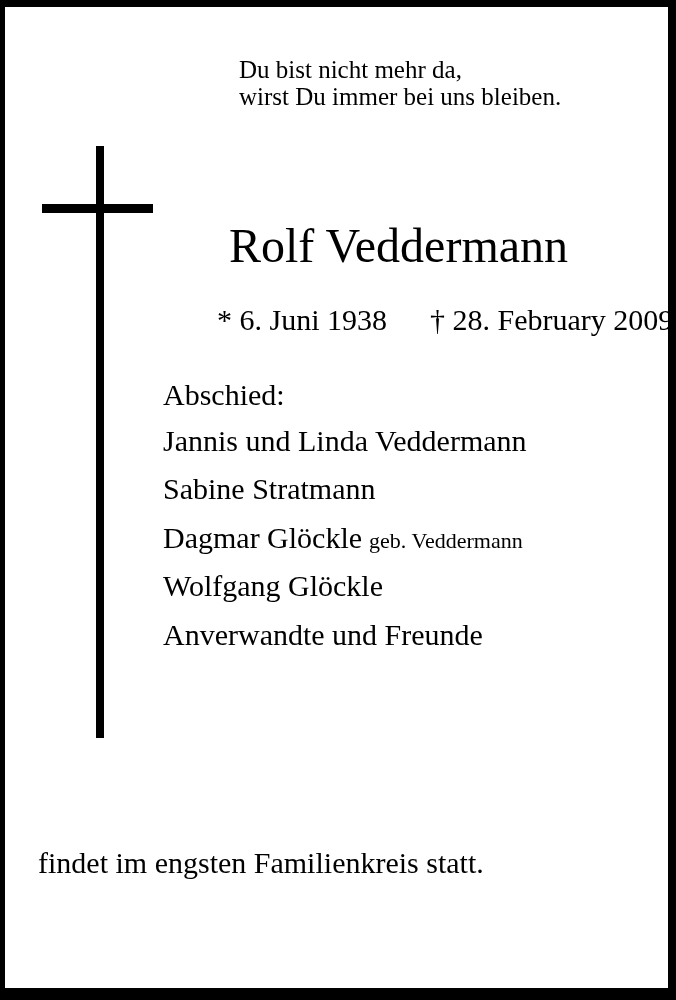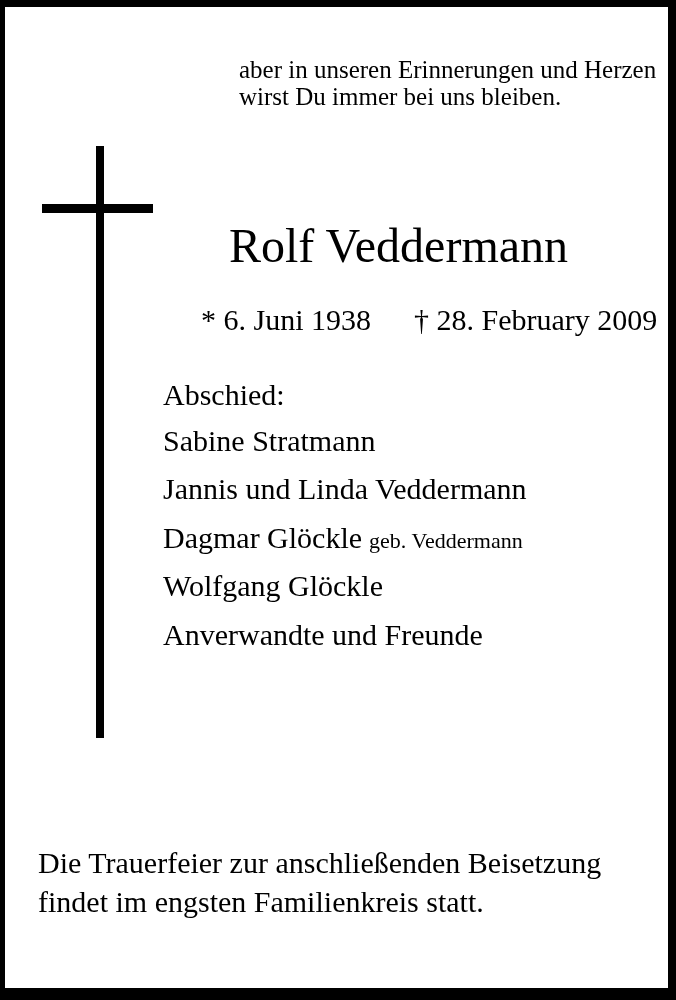--- a/index.html
+++ b/index.html
@@ -45,21 +45,21 @@
   }
   .name-title {
     left: 224px;
     top: 211px;
     font-size: 48px;
     line-height: 55px;
     font-weight: normal;
     white-space: nowrap;
   }
   .dates {
-    left: 196px;
+    left: 212px;
     top: 295px;
     font-size: 30px;
     line-height: 36px;
     display: flex;
     gap: 43px;
     white-space: nowrap;
   }
   .mourners {
     left: 158px;
     top: 365px;
@@ -78,43 +78,42 @@
     line-height: 38.5px;
     white-space: nowrap;
   }
 </style>
 </head>
 <body>
 
 <div class="page">
 
   <div class="abs quote">
-    <div>aber in unseren Erinnerungen und Herzen</div>
+    <div>Du bist nicht mehr da,</div>
     <div>wirst Du immer bei uns bleiben.</div>
   </div>
 
   <div>
     <div class="abs cross-v"></div>
     <div class="abs cross-h"></div>
   </div>
 
   <div class="abs name-title">Rolf Veddermann</div>
 
   <div class="abs dates">
     <span>* 6. Juni 1938</span>
     <span>† 28. February 2009</span>
   </div>
 
   <div class="abs mourners">
     <div>Abschied:</div>
+    <div><span>Jannis und Linda Veddermann</span><span class="suffix"></span></div>
     <div><span>Sabine Stratmann</span><span class="suffix"></span></div>
-    <div><span>Jannis und Linda Veddermann</span><span class="suffix"></span></div>
     <div><span>Dagmar Glöckle</span><span class="suffix">geb. Veddermann</span></div>
     <div><span>Wolfgang Glöckle</span><span class="suffix"></span></div>
     <div><span>Anverwandte und Freunde</span><span class="suffix"></span></div>
   </div>
 
   <div class="abs footer">
-    <div>Die Trauerfeier zur anschließenden Beisetzung</div>
     <div>findet im engsten Familienkreis statt.</div>
   </div>
 
 </div>
 
 </body></html>

